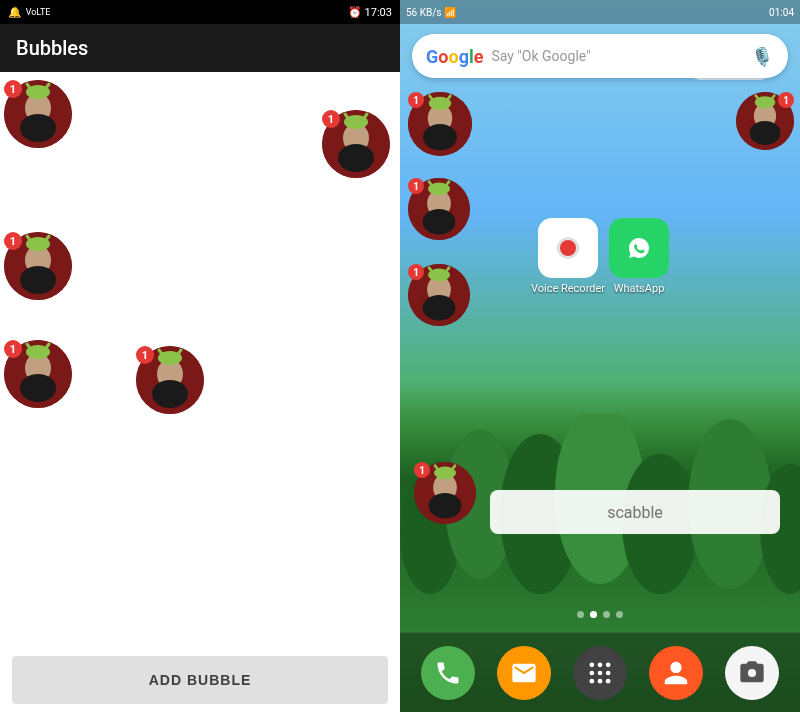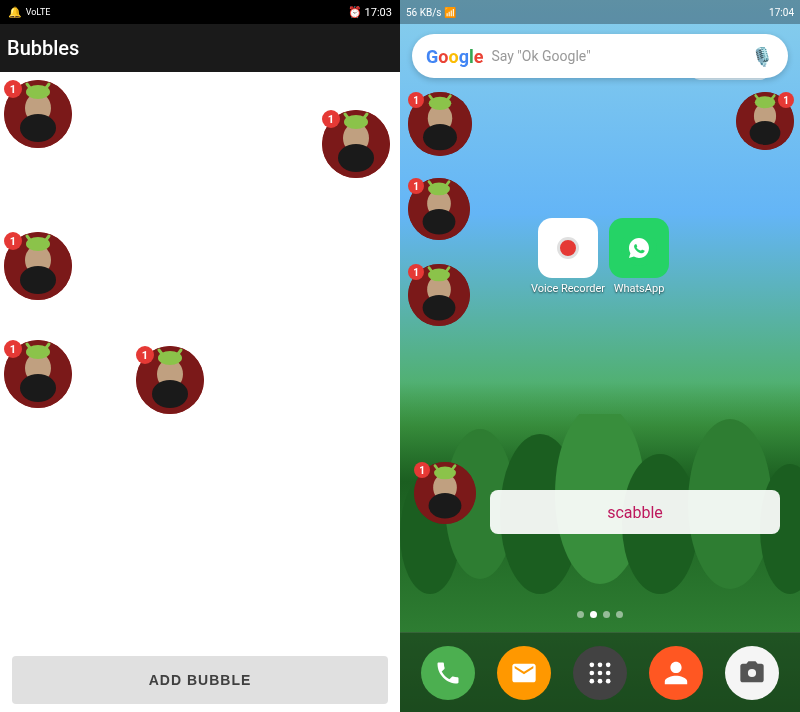--- a/index.html
+++ b/index.html
@@ -33,21 +33,21 @@
     }
 
     .left-status-left { display: flex; align-items: center; gap: 4px; }
     .left-status-right { display: flex; align-items: center; gap: 3px; }
 
     .left-title-bar {
       background: #1a1a1a;
       height: 48px;
       display: flex;
       align-items: center;
-      padding: 0 7px;
+      padding: 0 16px;
     }
 
     .left-title-bar span {
       color: #fff;
       font-size: 20px;
       font-weight: 500;
     }
 
     .bubble-area {
       flex: 1;
@@ -398,21 +398,21 @@
       <ellipse cx="390" cy="115" rx="30" ry="65" fill="#1B5E20"></ellipse>
     </svg>
   </div>
 
   <div class="right-status-bar">
     <div class="right-status-left">
       <span>56 KB/s</span>
       <span>📶</span>
     </div>
     <div class="right-status-right">
-      <span>17:04</span>
+      <span>01:04</span>
     </div>
   </div>
 
   <div class="google-bar">
     <span class="google-logo">
       <span class="g-blue">G</span><span class="g-red">o</span><span class="g-yellow">o</span><span class="g-blue">g</span><span class="g-green">l</span><span class="g-red">e</span>
     </span>
     <span class="google-bar-input">Say "Ok Google"</span>
     <span class="mic-icon">🎙️</span>
   </div>
@@ -504,21 +504,21 @@
         <svg width="36" height="36" viewBox="0 0 36 36">
           <circle cx="18" cy="18" r="18" fill="#25D366"></circle>
           <path d="M18 8C12.48 8 8 12.48 8 18c0 1.9.52 3.67 1.42 5.18L8 28l4.94-1.38C14.42 27.5 16.17 28 18 28c5.52 0 10-4.48 10-10S23.52 8 18 8zm5.1 14.1c-.22.62-1.28 1.16-1.76 1.22-.46.06-.98.08-1.58-.1-.36-.1-.84-.28-1.44-.54-2.52-1.1-4.16-3.64-4.28-3.8-.12-.16-.96-1.28-.96-2.44 0-1.16.6-1.72.82-1.96.22-.24.48-.3.64-.3h.46c.14 0 .34-.06.52.4l.68 1.66c.06.14.02.32-.06.46l-.32.48-.3.36c.22.36.88 1.3 1.88 1.86 1.22.7 2.2.92 2.52 1.02.22.06.38.04.52-.1l.44-.5c.14-.18.36-.24.56-.16l1.78.84c.2.1.34.14.38.22.04.08.04.48-.18 1.1z" fill="#fff"></path>
         </svg>
       </div>
       <span class="app-label">WhatsApp</span>
     </div>
   </div>
 
   <div style="position:absolute;top:490px;left:90px;right:20px;z-index:10;background:rgba(255,255,255,0.92);border-radius:8px;height:44px;display:flex;align-items:center;justify-content:center;">
-    <span style="font-size:16px;color:#be185d;">scabble</span>
+    <span style="font-size:16px;color:#737373;">scabble</span>
   </div>
 
   <div class="dots-indicator" style="position:absolute;bottom:94px;left:0;right:0;z-index:10;">
     <div class="dot"></div>
     <div class="dot active"></div>
     <div class="dot"></div>
     <div class="dot"></div>
   </div>
 
   <div class="bottom-dock">

